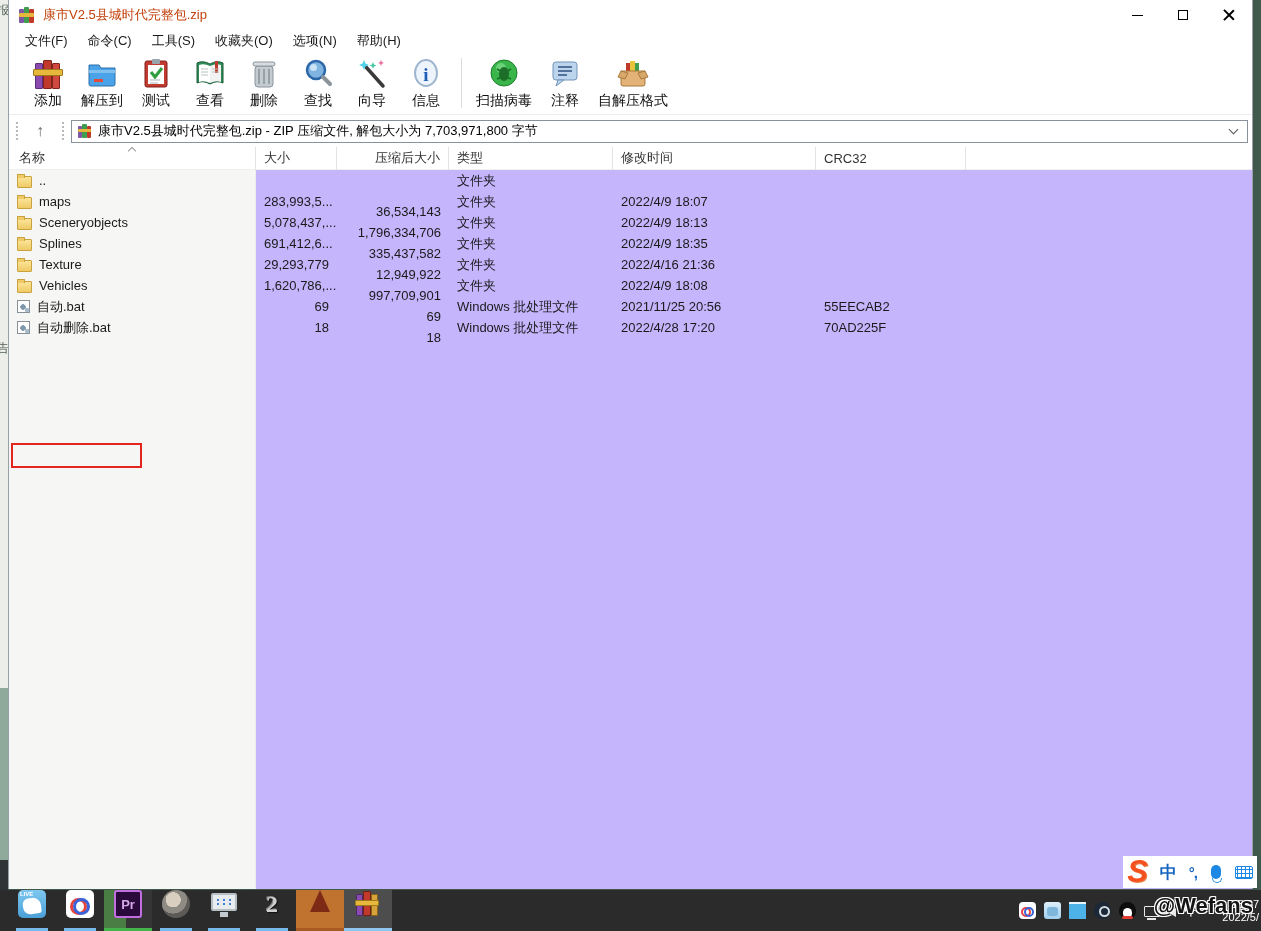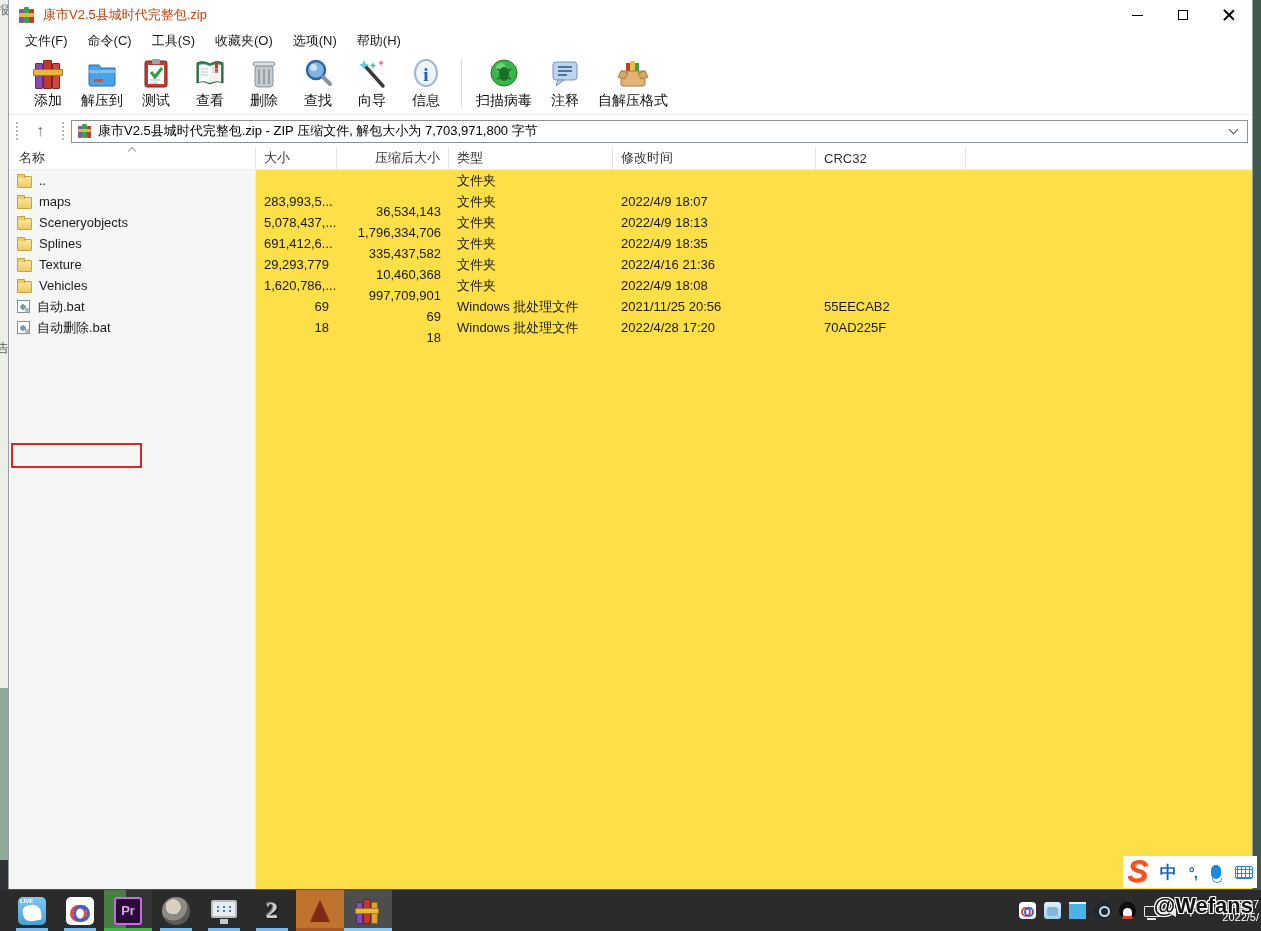--- a/index.html
+++ b/index.html
@@ -38,21 +38,21 @@
   .tool-ic { width:32px; height:32px; display:block; }
 
   .addressbar { height:32px; display:flex; align-items:center; background:#fff; padding:0 4px 0 6px; gap:6px; }
   .gripper { width:4px; height:20px; background-image:radial-gradient(circle,#b9b9b9 1px,transparent 1.2px); background-size:4px 4px; }
   .up-btn { width:30px; height:24px; display:flex; align-items:center; justify-content:center; color:#6d6d6d; font-size:16px; }
   .addr-combo { flex:1; height:23px; border:1px solid #8a9199; display:flex; align-items:center; padding:0 6px; gap:6px; background:#fff; }
   .addr-text { flex:1; font-size:13px; color:#000; white-space:nowrap; overflow:hidden; }
   .chev-down { width:7px; height:7px; border-right:1.6px solid #555; border-bottom:1.6px solid #555; transform:rotate(45deg); margin-right:4px; margin-top:-3px; }
 
   
-  .list { position:relative; height:742px; overflow:hidden; background:#fde047; }
+  .list { position:relative; height:742px; overflow:hidden; background:#c4b5fd; }
   .col-shade { position:absolute; left:0; top:23px; bottom:0; width:247px; background:#f6f6f4; border-right:1px solid #ecece9; }
   .list-header { position:relative; display:flex; height:23px; align-items:center; background:#fff; border-bottom:1px solid #f0f0f0; color:#333; }
   .hcell { height:23px; display:flex; align-items:center; border-right:1px solid #e4e4e4; padding:0 8px; font-size:13px; }
   .hc-name { width:247px; padding-left:10px; position:relative; }
   .hc-size { width:81px; }
   .hc-packed { width:112px; justify-content:flex-end; }
   .hc-type { width:164px; }
   .hc-mod { width:203px; }
   .hc-crc { width:150px; }
   .sort-caret { position:absolute; left:120px; top:1px; width:6px; height:6px; border-left:1.4px solid #9a9a9a; border-top:1.4px solid #9a9a9a; transform:rotate(45deg); }
@@ -80,21 +80,21 @@
   .sogou-s { font-size:31px; font-weight:900; color:#f4511e; font-style:italic; line-height:28px; text-shadow:1px 1px 0 #e8874f; }
   .sogou-zh { color:#1565c0; font-size:17px; font-weight:bold; }
   .sogou-punct { color:#1565c0; font-size:15px; font-weight:bold; letter-spacing:-1px; }
   .sogou-mic { width:10px; height:14px; background:#1e88e5; border-radius:5px; position:relative; margin:0 2px; }
   .sogou-mic::after { content:""; position:absolute; left:1px; bottom:-4px; width:8px; height:4px; border:1.5px solid #1e88e5; border-top:none; border-radius:0 0 5px 5px; }
   .sogou-kb { width:18px; height:13px; border:1.5px solid #1e88e5; border-radius:2px; background-image:linear-gradient(#1e88e5 1.5px,transparent 1.5px),linear-gradient(90deg,#1e88e5 1.5px,transparent 1.5px); background-size:4px 4px; background-position:1px 2px; }
 
   
   .taskbar { position:absolute; left:0; bottom:0; width:1261px; height:41px; background:#2b2b2b; display:flex; align-items:stretch; z-index:7; }
   .task-apps { display:flex; margin-left:8px; }
-  .task-btn { width:48px; position:relative; display:flex; align-items:center; justify-content:center; }
+  .task-btn { width:48px; position:relative; display:flex; align-items:flex-start; justify-content:center; }
   .task-underline { position:absolute; bottom:0; left:8px; right:8px; height:3px; background:#76b9ed; }
   .tb-premiere { background:linear-gradient(90deg,#4a7d44 0 45%,#353535 45%); }
   .tb-premiere .task-underline { left:0; right:0; background:#43b34a; }
   .tb-arrow { background:#c0722f; }
   .tb-arrow .task-underline { left:0; right:0; background:#a85a22; }
   .tb-winrar { background:#4d4d4d; }
   .tb-winrar .task-underline { left:0; right:0; background:#8ec8f0; }
 
   .app-ic { width:28px; height:28px; border-radius:5px; position:relative; overflow:hidden; }
   .ic-bililive { background:linear-gradient(#7ec8f0,#4a9fd8); }
@@ -372,21 +372,21 @@
     <div class="fcell fc-mod">2022/4/9 18:35</div>
     <div class="fcell fc-crc"></div>
   </div>
 
   <div class="frow">
     <div class="fcell fc-name">
               <span class="row-icon icon-folder"></span>
               <span>Texture</span>
             </div>
     <div class="fcell fc-size">29,293,779</div>
-    <div class="fcell fc-packed">10,460,368</div>
+    <div class="fcell fc-packed">12,949,922</div>
     <div class="fcell fc-type">文件夹</div>
     <div class="fcell fc-mod">2022/4/16 21:36</div>
     <div class="fcell fc-crc"></div>
   </div>
 
   <div class="frow">
     <div class="fcell fc-name">
               <span class="row-icon icon-folder"></span>
               <span>Vehicles</span>
             </div>

